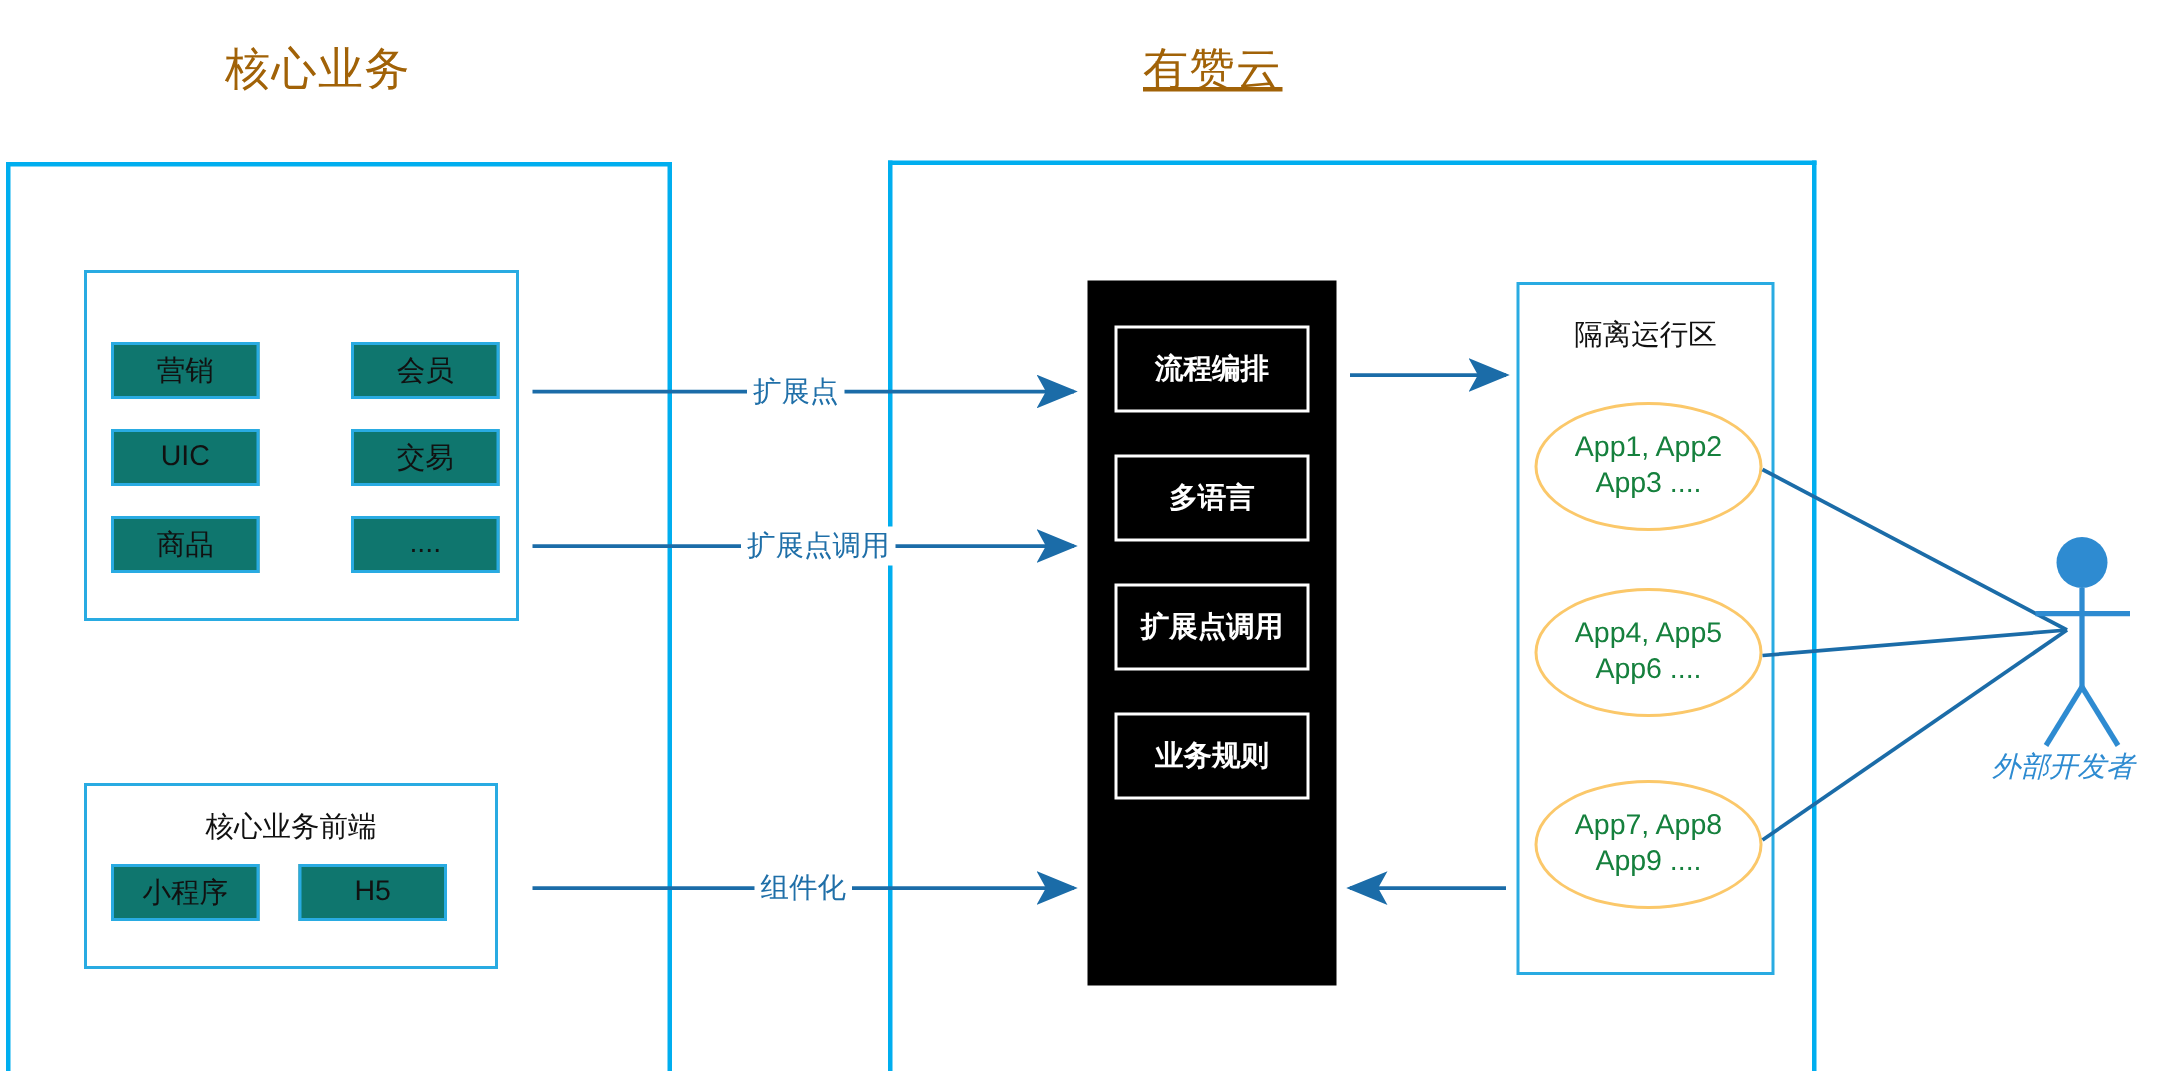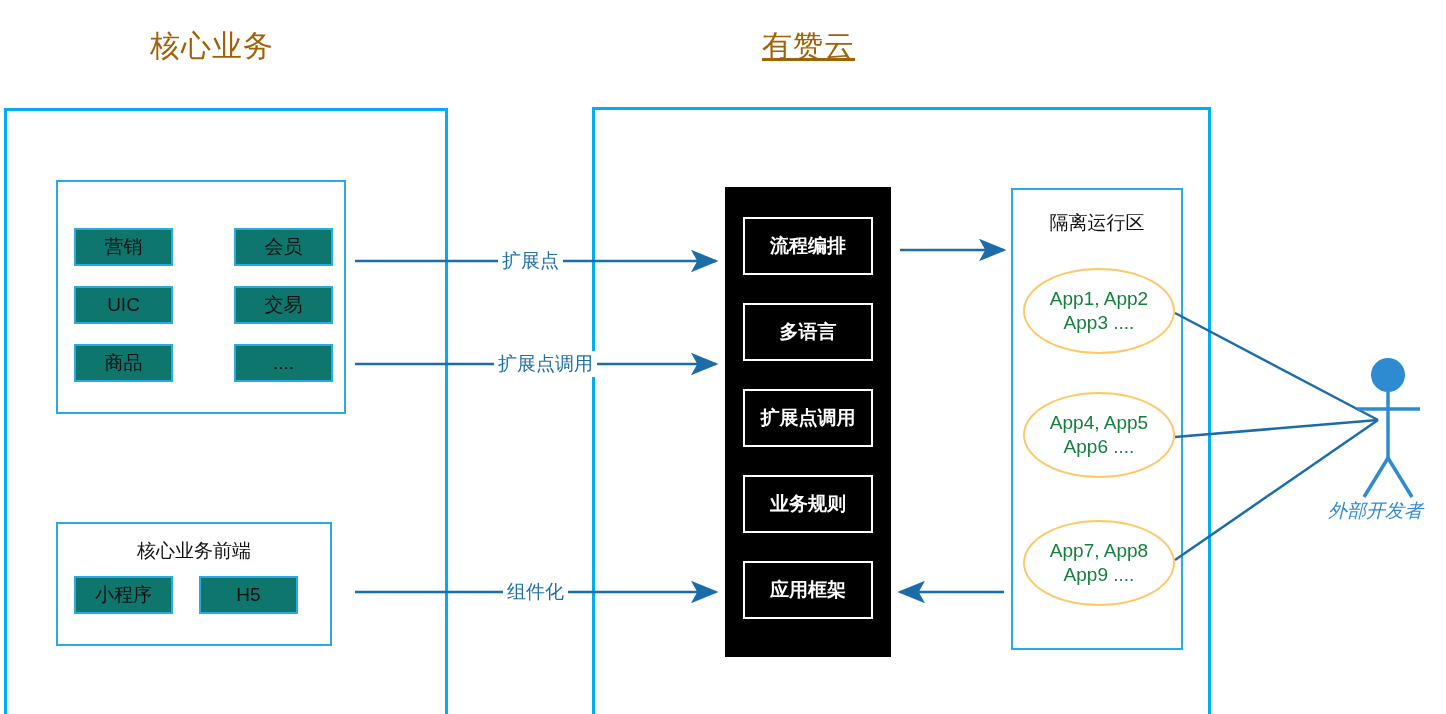--- a/index.html
+++ b/index.html
@@ -71,21 +71,20 @@
     <div class="group-title" id="frontend-title">核心业务前端</div>
     <div class="chip" style="left:16px;top:52px;width:99px;height:38px;">小程序</div>
     <div class="chip" style="left:141px;top:52px;width:99px;height:38px;">H5</div>
   </div>
 
   <div class="blackbox">
     <div class="bchip" style="left:18px;top:30px;width:130px;height:58px;">流程编排</div>
     <div class="bchip" style="left:18px;top:116px;width:130px;height:58px;">多语言</div>
     <div class="bchip" style="left:18px;top:202px;width:130px;height:58px;">扩展点调用</div>
     <div class="bchip" style="left:18px;top:288px;width:130px;height:58px;">业务规则</div>
-    <div class="bchip" style="left:18px;top:374px;width:130px;height:58px;">应用框架</div>
   </div>
 
   <div class="group-box" id="isolated-group">
     <div class="group-title" id="isolated-title">隔离运行区</div>
     <div class="oval" style="left:10px;top:78px;width:152px;height:86px;">App1, App2
 App3 ....</div>
     <div class="oval" style="left:10px;top:202px;width:152px;height:86px;">App4, App5
 App6 ....</div>
     <div class="oval" style="left:10px;top:330px;width:152px;height:86px;">App7, App8
 App9 ....</div>

